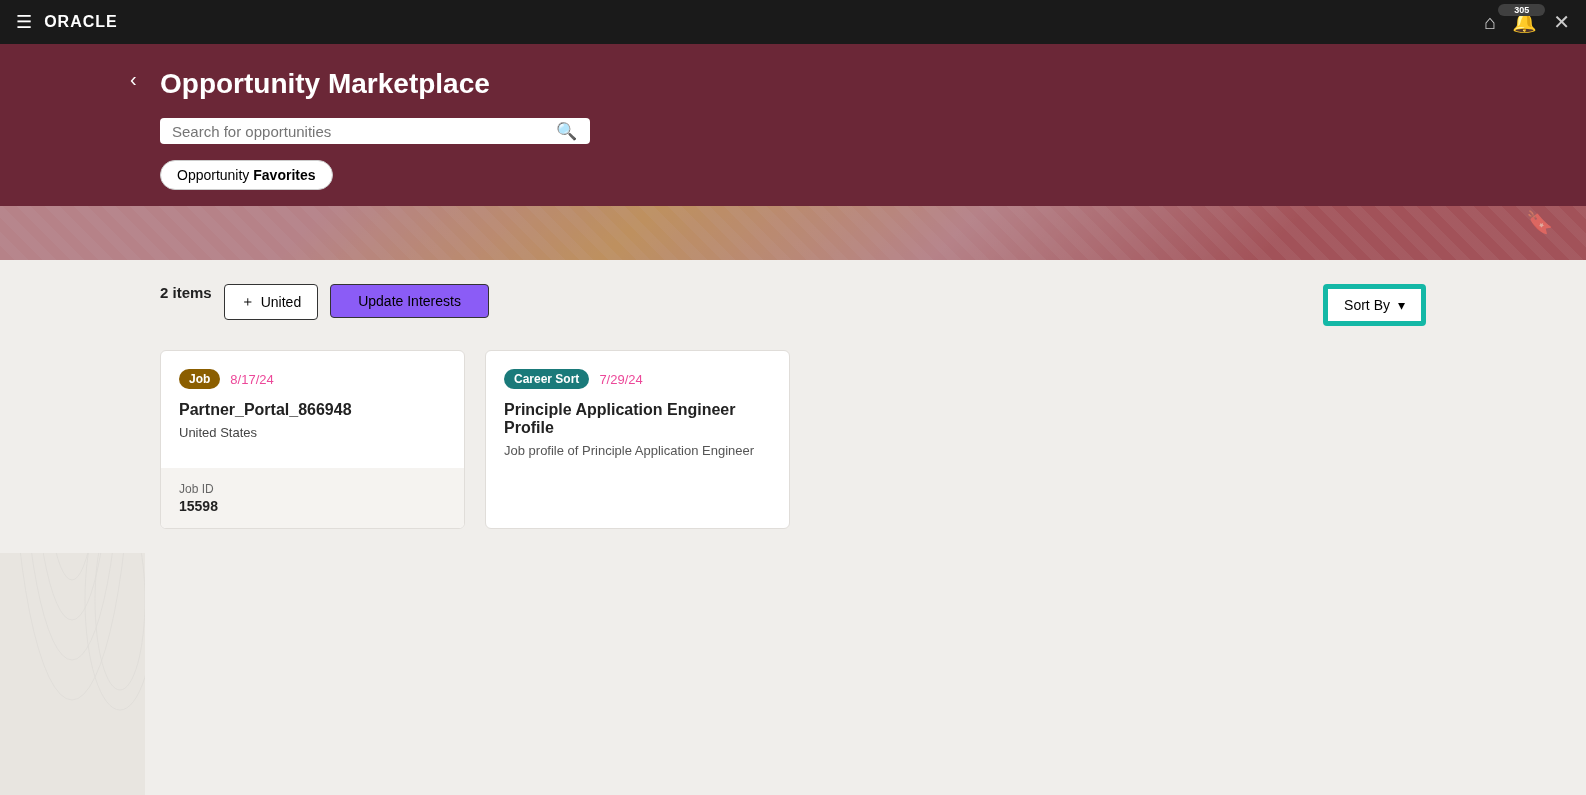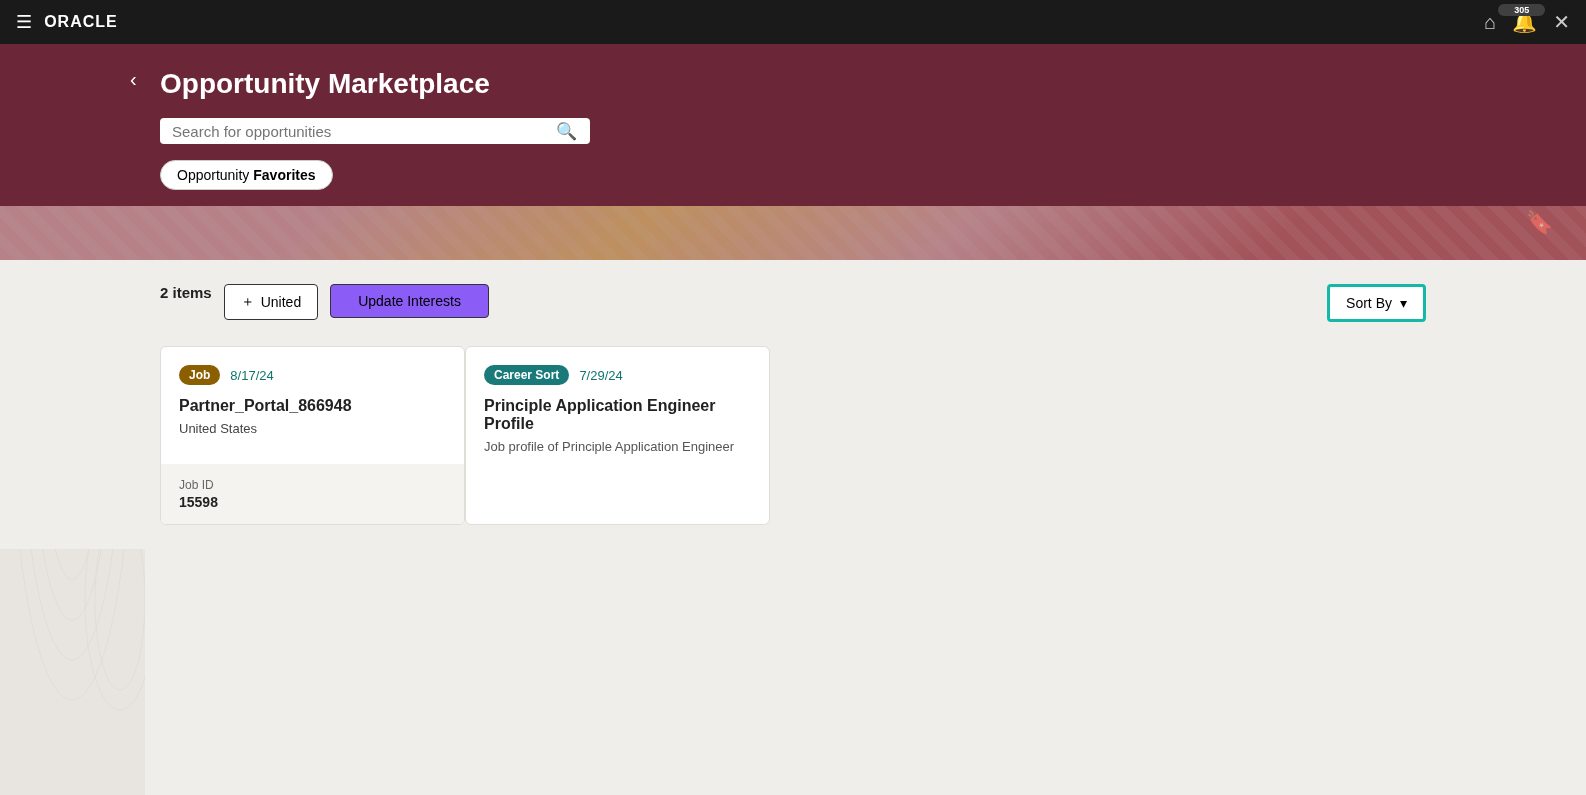--- a/index.html
+++ b/index.html
@@ -139,29 +139,29 @@
       border-radius: 4px; padding: 8px 16px;
       font-size: 14px; font-weight: 500; cursor: pointer;
     }
     .btn-update {
       border: 1px solid #333; background: #8b5cf6;
       border-radius: 4px; padding: 8px 27px;
       font-size: 14px; font-weight: 500; cursor: pointer;
     }
     .btn-sort {
       margin-left: auto;
-      border: 3px solid #14b8a6; background: #fff;
+      border: 5px solid #14b8a6; background: #fff;
       border-radius: 4px; padding: 8px 16px;
       font-size: 14px; cursor: pointer;
       display: flex; align-items: center; gap: 8px;
     }
 
     
     .cards-grid {
-      display: flex; 
+      display: flex; gap: 20px;
     }
     .card {
       background: #fff;
       border: 1px solid #e0ddd9;
       border-radius: 6px;
       width: 305px;
       display: flex; flex-direction: column;
       overflow: hidden;
     }
     .card-top {
@@ -181,21 +181,21 @@
       font-weight: bold;
     }
     .badge-career {
       background: #1a7a7a;
       color: #fff;
       border-radius: 12px;
       padding: 3px 10px;
       font-size: 12px;
       font-weight: bold;
     }
-    .card-date { font-size: 13px; color: #0f766e; }
+    .card-date { font-size: 13px; color: #ec4899; }
     .card-title { font-size: 16px; font-weight: bold; color: #222; margin-bottom: 6px; }
     .card-subtitle { font-size: 13px; color: #444; }
     .card-desc { font-size: 13px; color: #555; margin-top: 6px; }
     .card-footer {
       background: #f5f3f0;
       padding: 14px 18px;
       margin-top: 28px;
     }
     .card-footer-label { font-size: 12px; color: #666; margin-bottom: 2px; }
     .card-footer-value { font-size: 14px; font-weight: bold; color: #222; }

